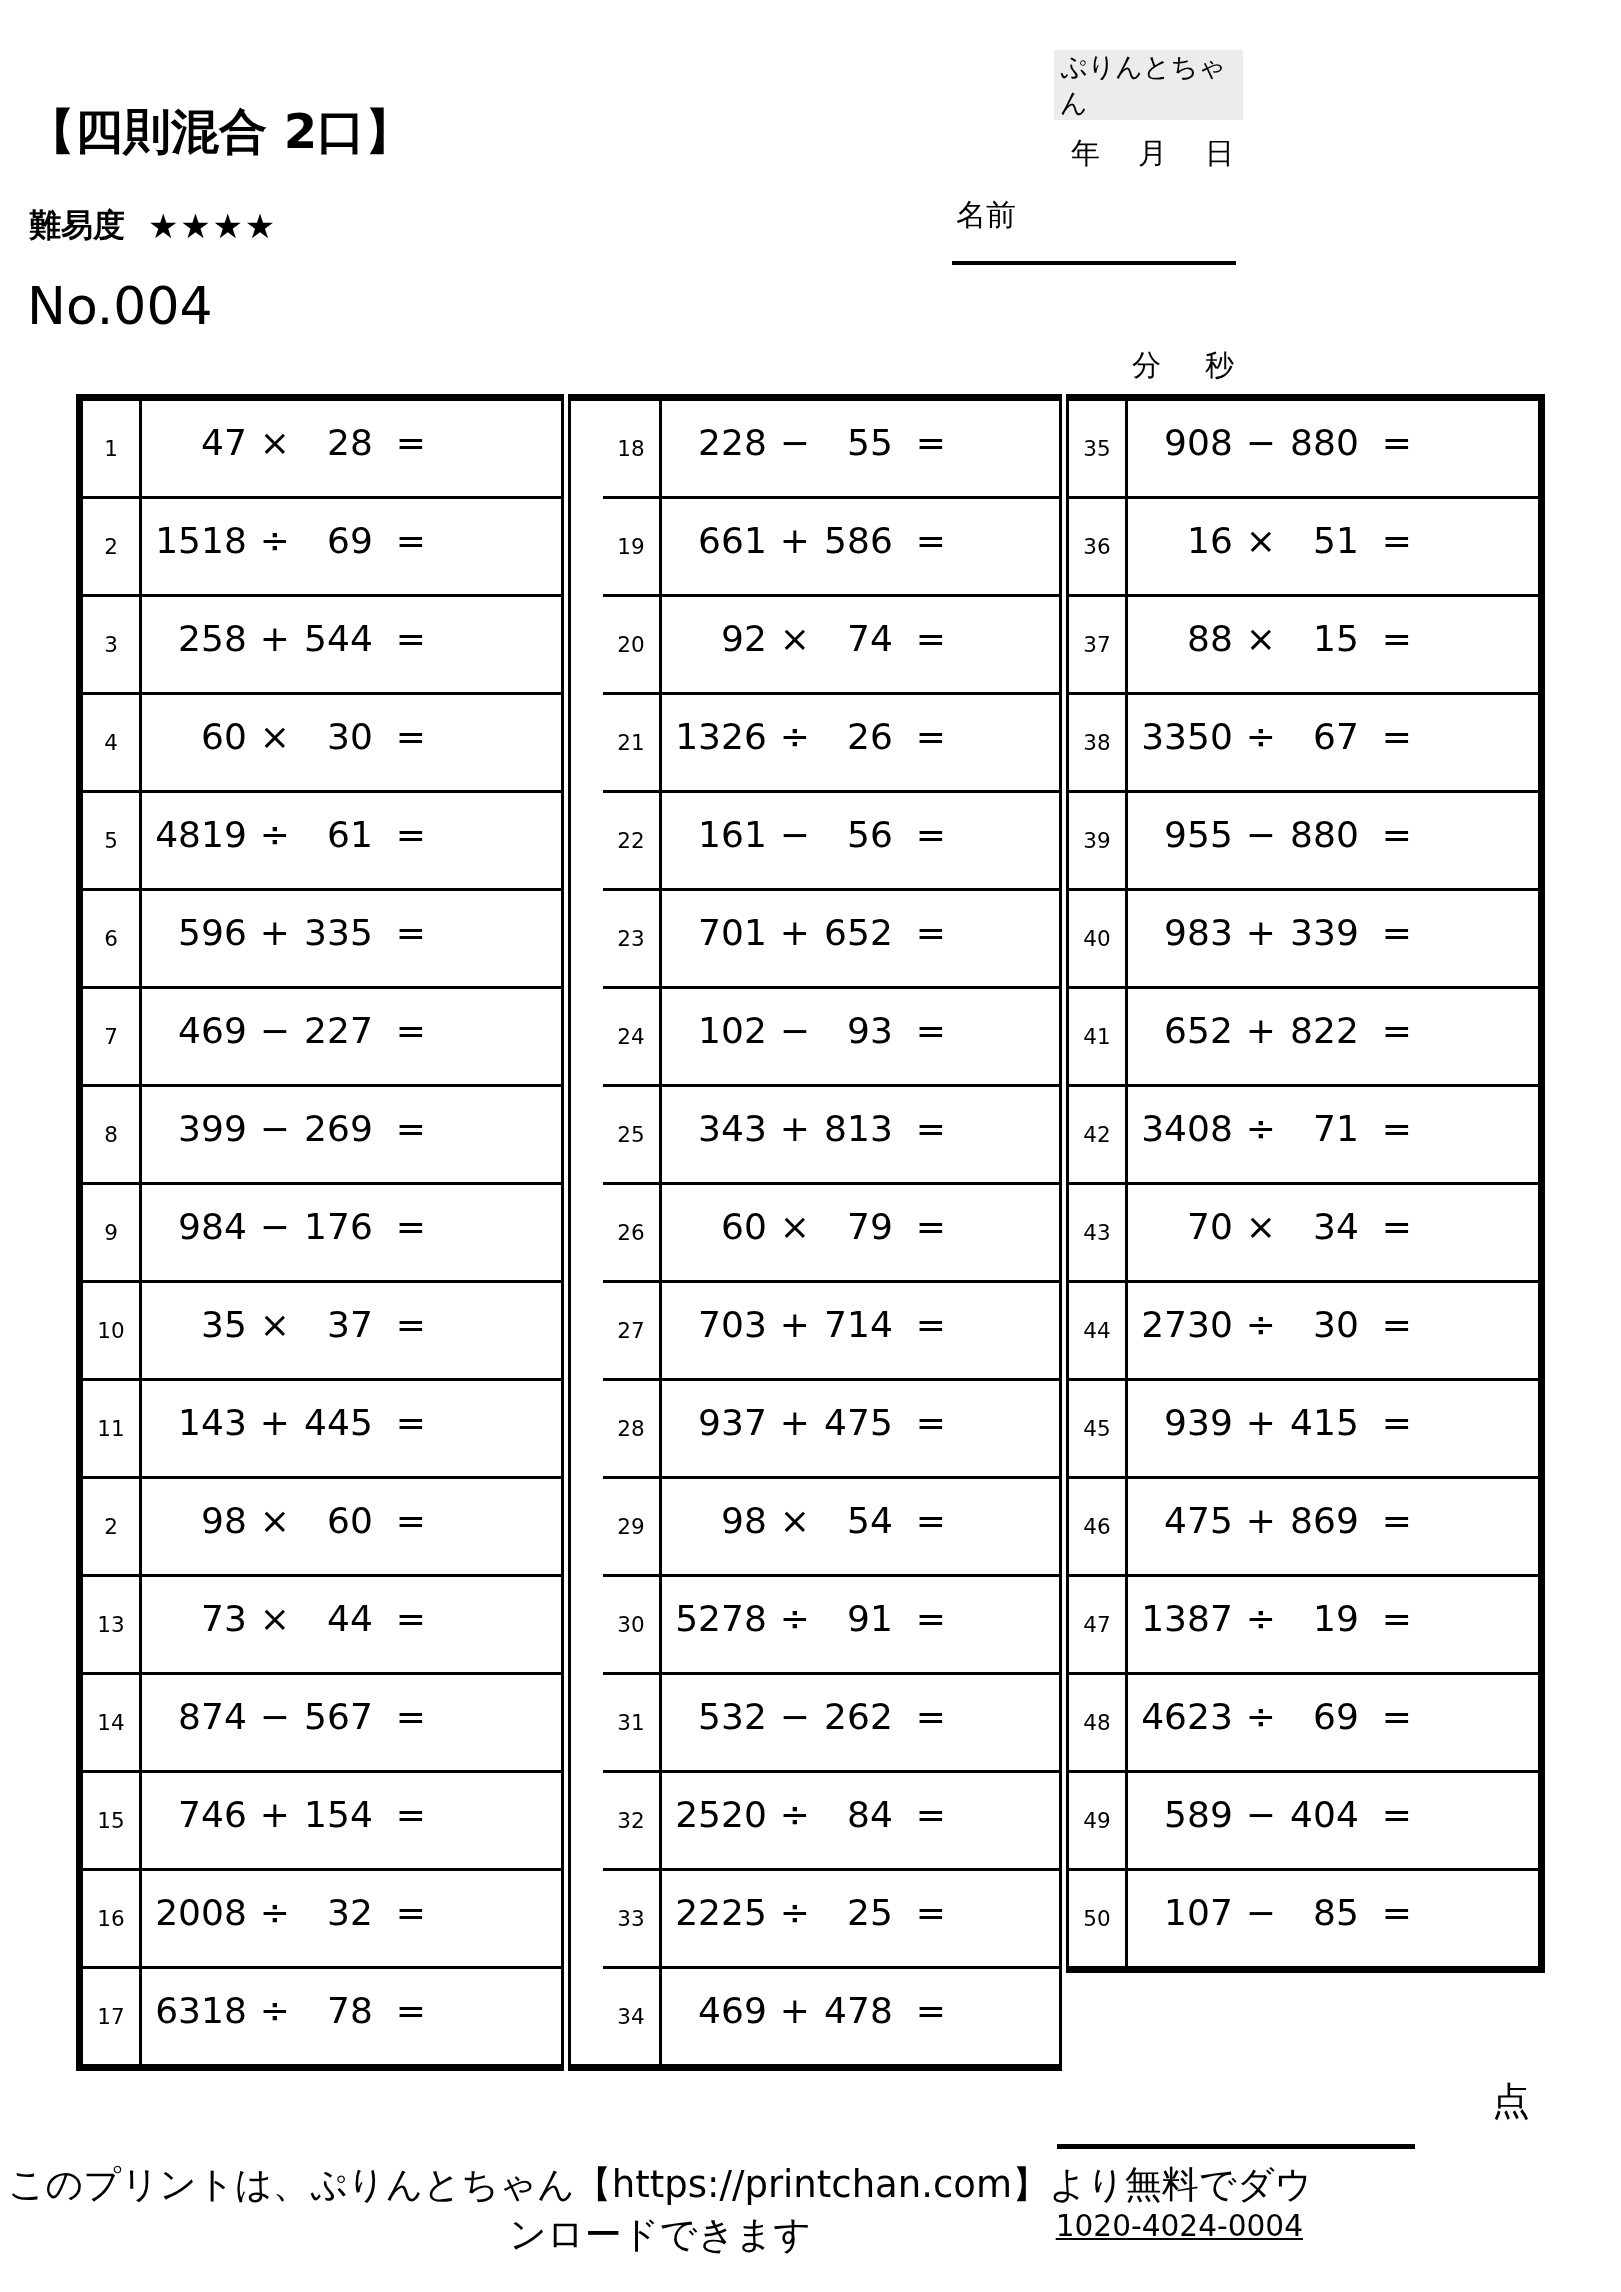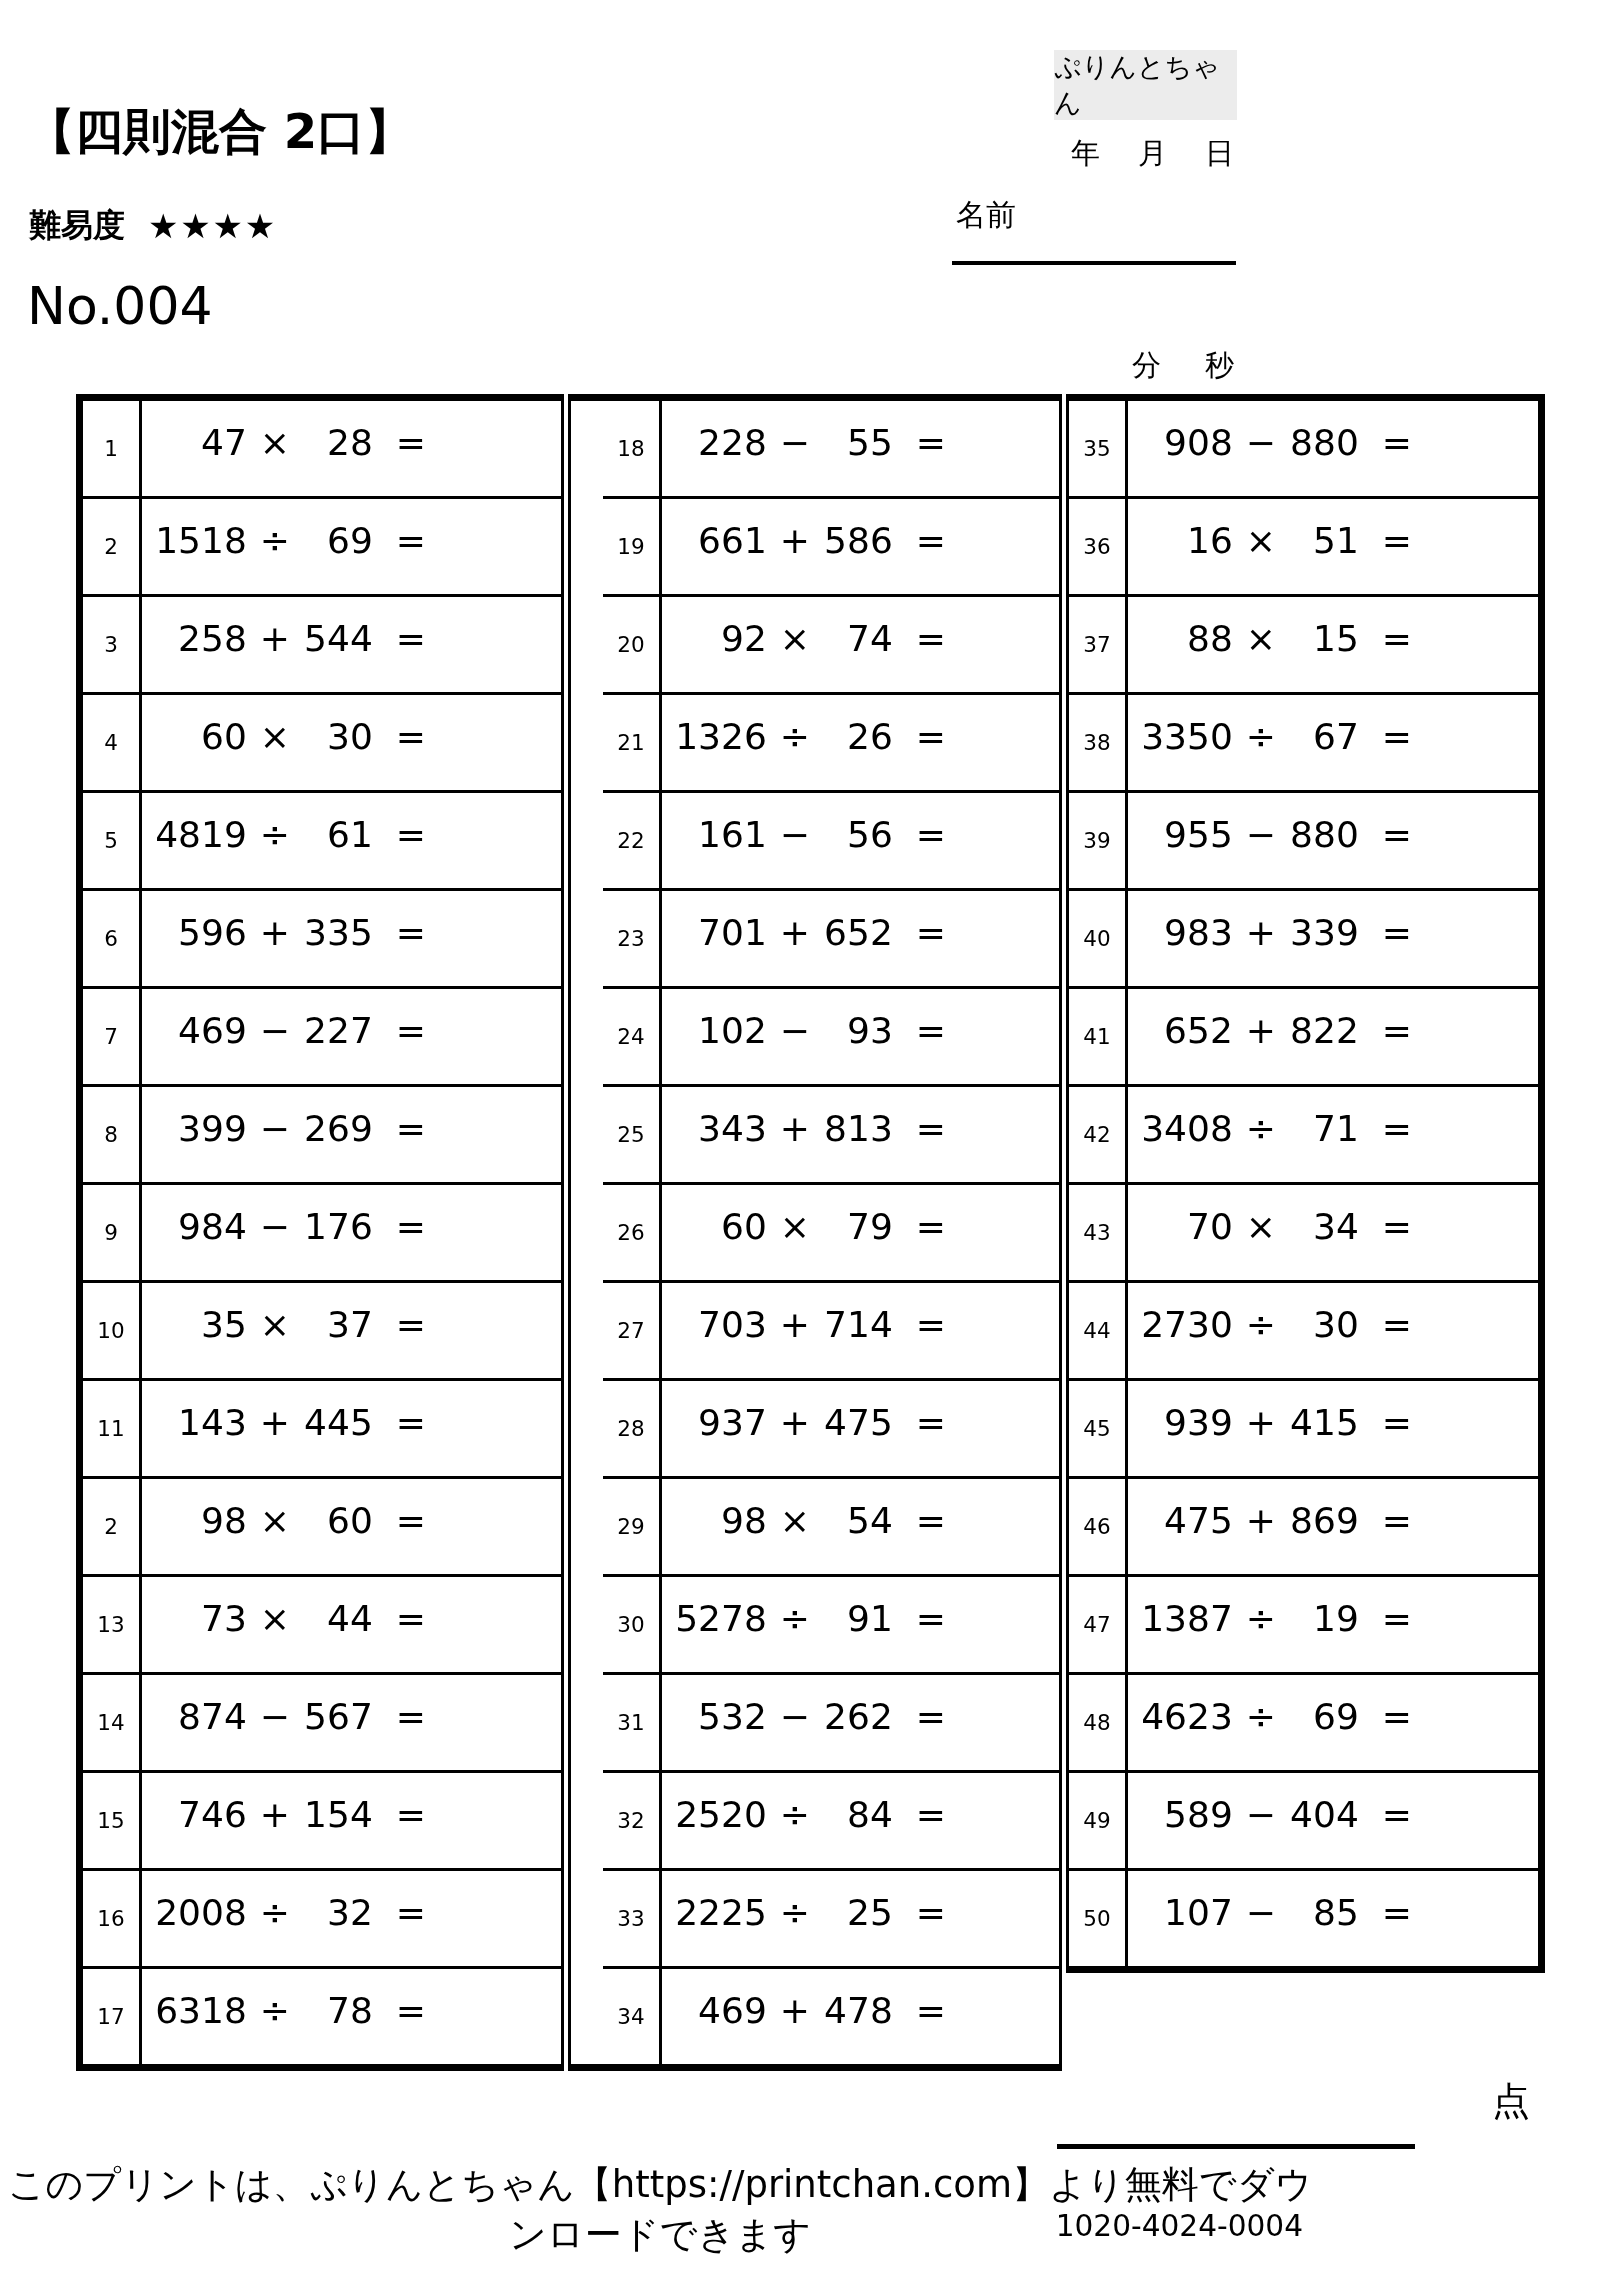--- a/index.html
+++ b/index.html
@@ -10,20 +10,21 @@
   
   .title{position:absolute;left:27px;top:100px;font-size:48px;font-weight:bold;white-space:nowrap;}
   .difficulty{position:absolute;left:29px;top:204px;display:flex;align-items:center;gap:23px;}
   .difficulty .lbl{font-size:32px;font-weight:bold;font-family:Liberation Serif, serif;}
   .difficulty .stars{font-size:34px;letter-spacing:1.8px;}
   .sheet-no{position:absolute;left:27px;top:276px;font-size:52px;}
   .brand{
     position:absolute;left:1054px;top:50px;width:183px;height:70px;
     background:#ececec;display:flex;align-items:center;justify-content:center;
     font-size:27px;
+    padding-left:6px;
   }
   .date-row{position:absolute;left:1071px;top:134px;width:163px;display:flex;justify-content:space-between;font-size:29px;}
   .name-row{position:absolute;left:956px;top:195px;font-size:30px;}
   .name-line{position:absolute;left:952px;top:261px;width:284px;height:3.6px;background:#000;}
   .time-row{position:absolute;left:1132px;top:346px;width:102px;display:flex;justify-content:space-between;font-size:29px;}
   
   .col-group{position:absolute;top:394px;box-sizing:border-box;border:3.6px solid #000;background:#fff;}
   #group-1{left:76px;width:488px;height:1677px;border-left-width:7.2px;border-top-width:7.2px;border-bottom-width:7.2px;}
   #group-2{left:568px;width:494px;height:1677px;border-top-width:7.2px;border-bottom-width:7.2px;padding-left:32px;}
   #group-3{left:1066px;width:479px;height:1579px;border-right-width:7.2px;border-top-width:7.2px;border-bottom-width:7.2px;}
@@ -39,21 +40,21 @@
     padding-left:1.8px;padding-bottom:12.5px;white-space:nowrap;
   }
   .prob-cell .op1{display:inline-block;width:103px;text-align:right;}
   .prob-cell .opr{display:inline-block;width:56px;text-align:center;}
   .prob-cell .op2{display:inline-block;width:70px;text-align:right;}
   .prob-cell .eq{display:inline-block;margin-left:23px;}
   
   .score-line{position:absolute;left:1057px;top:2144px;width:358px;height:4.5px;background:#000;}
   .score-label{position:absolute;left:1492px;top:2076px;font-size:38px;}
   .footer-credit{position:absolute;left:0;top:2160px;width:1320px;text-align:center;font-size:37px;}
-  .footer-code{position:absolute;left:1025px;top:2209px;width:278px;text-align:right;font-size:29.6px;}
+  .footer-code{position:absolute;left:1025px;top:2209px;width:278px;text-align:right;font-size:29.6px;text-decoration:underline;}
 </style>
 </head>
 <body>
 
 <div class="page">
 
   <div class="title">【四則混合 2口】</div>
 
   <div class="difficulty">
     <span class="lbl">難易度</span>

